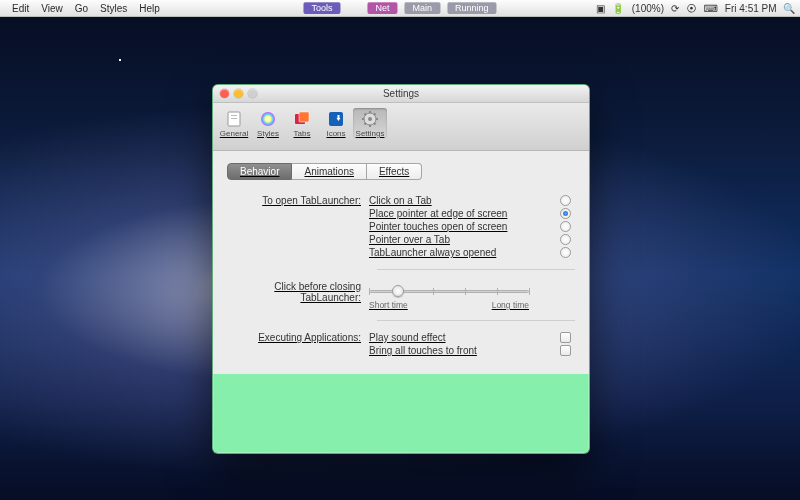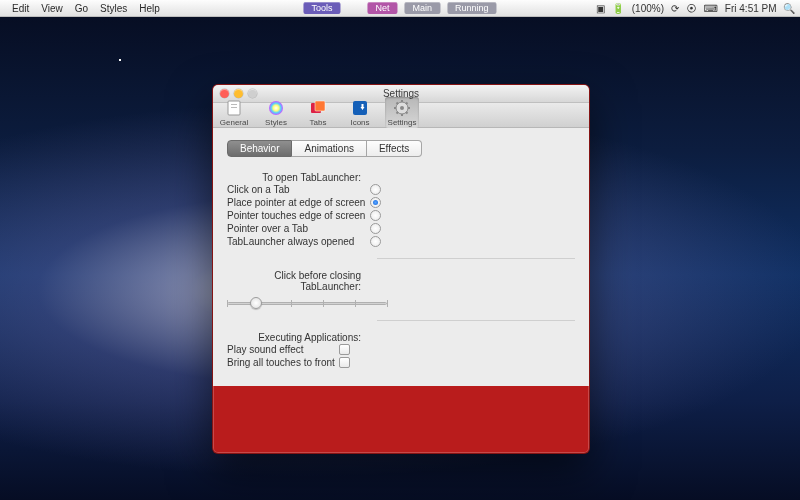--- a/index.html
+++ b/index.html
@@ -33,47 +33,48 @@
   .menubar .center { position:absolute; left:50%; transform:translateX(-50%); display:flex; gap:7px;}
   .menubar .center .pill { padding: 1px 8px; color:#fff; font-size:9px; border-radius:2px; background:#9a9aa8; box-shadow:inset 0 1px rgba(255,255,255,.3);}
   .menubar .center .pill.tools { background:#6a5cb8; }
   .menubar .center .pill.net { background:#b255a7;margin-left:20px; }
   .menubar .right { margin-left:auto; display:flex; align-items:center; gap:7px; }
   .menubar .right .glyph { font-size:10px; color:#333; }
 
   
   .window {
     position: absolute; left: 212px; top: 84px; width: 378px; height: 370px;
-    background: #b91c1c;
+    background: #86efac;
     border: 1px solid rgba(0,0,0,0.28);
     border-radius: 6px;
     box-shadow: 0 18px 44px rgba(0,0,0,0.6), 0 0 0 1px rgba(255,255,255,0.2) inset;
     overflow: hidden;
+    text-decoration: underline;
   }
   .titlebar { height: 18px; background: linear-gradient(#f3f3f3,#d7d7d7); border-bottom:1px solid #bfbfbf; display:flex; align-items:center; }
   .traffic { display:flex; gap:5px; padding-left:7px;}
   .traffic span { width:9px; height:9px; border-radius:50%; box-shadow: inset 0 1px rgba(255,255,255,.4), 0 0 0 .5px rgba(0,0,0,.2);}
   .t-close { background:#ff5e57;} .t-min{background:#ffbd2e;} .t-max{background:#cfcfcf;}
   .titlebar .title { position:absolute; left:0; right:0; text-align:center; font-size:10px; color:#3a3a3a;}
 
-  .toolbar { height: 25px; background: linear-gradient(#eaeaea,#d0d0d0); border-bottom:1px solid #b7b7b7; display:flex; align-items:center; padding: 2px 4px 8px; gap:8px;}
+  .toolbar { height: 48px; background: linear-gradient(#eaeaea,#d0d0d0); border-bottom:1px solid #b7b7b7; display:flex; align-items:center; padding: 2px 4px 8px; gap:0;}
   .tool { display:flex; flex-direction:column; align-items:center; justify-content:center; width:34px; font-size:8px; color:#4a4a4a; padding:1px 0; border-radius:3px;}
   .tool.selected { background: linear-gradient(#b7b7b7,#d8d8d8); box-shadow: inset 0 1px 2px rgba(0,0,0,.25);}
   .tool .ticon { width:20px; height:20px; display:flex; align-items:center; justify-content:center;}
 
   .body { background:#ececec; padding: 12px 14px 14px; }
 
   .seg { display:flex; justify-content:flex-start; margin-bottom:14px;}
   .seg .segbtn { font-size:10px; padding:2px 12px; border:1px solid #a6a6a6; background:linear-gradient(#fdfdfd,#ededed); color:#333;}
   .seg .segbtn:first-child{border-radius:4px 0 0 4px;}
   .seg .segbtn:last-child{border-radius:0 4px 4px 0; border-left:none;}
   .seg .segbtn.mid{border-left:none;}
   .seg .segbtn.sel{ background:linear-gradient(#8f8f8f,#6d6d6d); color:#fff; border-color:#6b6b6b;}
 
-  .formrow { display:flex; align-items:flex-start; margin-bottom:3px;flex-direction:column;}
+  .formrow { display:flex; align-items:flex-start; margin-bottom:3px;}
   .formrow .label { width:142px; text-align:right; font-size:10px; color:#333; padding-right:8px; padding-top:1px;}
   .formrow .opts { flex:1; }
   .opt { display:flex; align-items:center; justify-content:space-between; font-size:10px; color:#333; padding:1px 0; }
   .opt .rwrap{ width:20px; display:flex; justify-content:center;}
   .radio { width:11px; height:11px; border-radius:50%; border:1px solid #9a9a9a; background:radial-gradient(#fff,#e8e8e8); display:inline-block; position:relative;}
   .radio.checked::after{content:''; position:absolute; inset:2px; border-radius:50%; background:radial-gradient(#5aa5ff,#1166dd);}
   .check { width:11px; height:11px; border:1px solid #9a9a9a; border-radius:2px; background:linear-gradient(#fff,#eaeaea); display:inline-block;}
 
   .sep { border:none; border-top:1px solid #cfcfcf; margin:10px 0; margin-left:150px;}
 
@@ -208,21 +209,21 @@
               <span class="radio"></span>
             </span>
           </div>
         <div class="opt">
             <span>Place pointer at edge of screen</span>
             <span class="rwrap">
               <span class="radio checked"></span>
             </span>
           </div>
         <div class="opt">
-            <span>Pointer touches edge of screen</span>
+            <span>Pointer touches open of screen</span>
             <span class="rwrap">
               <span class="radio"></span>
             </span>
           </div>
         <div class="opt">
             <span>Pointer over a Tab</span>
             <span class="rwrap">
               <span class="radio"></span>
             </span>
           </div>
@@ -243,20 +244,24 @@
         <div class="slider">
           <div class="track"></div>
           <div class="tick" style="left:0%"></div>
             <div class="tick" style="left:20%"></div>
             <div class="tick" style="left:40%"></div>
             <div class="tick" style="left:60%"></div>
             <div class="tick" style="left:80%"></div>
             <div class="tick" style="left:100%"></div>
           <div class="knob" style="left:calc(18% - 6px)"></div>
         </div>
+        <div class="slabels">
+          <span>Short time</span>
+          <span>Long time</span>
+        </div>
       </div>
     </div>
 
     <hr class="sep">
 
     <div class="formrow">
       <div class="label">Executing Applications:</div>
       <div class="opts">
         <div class="opt">
             <span>Play sound effect</span>

